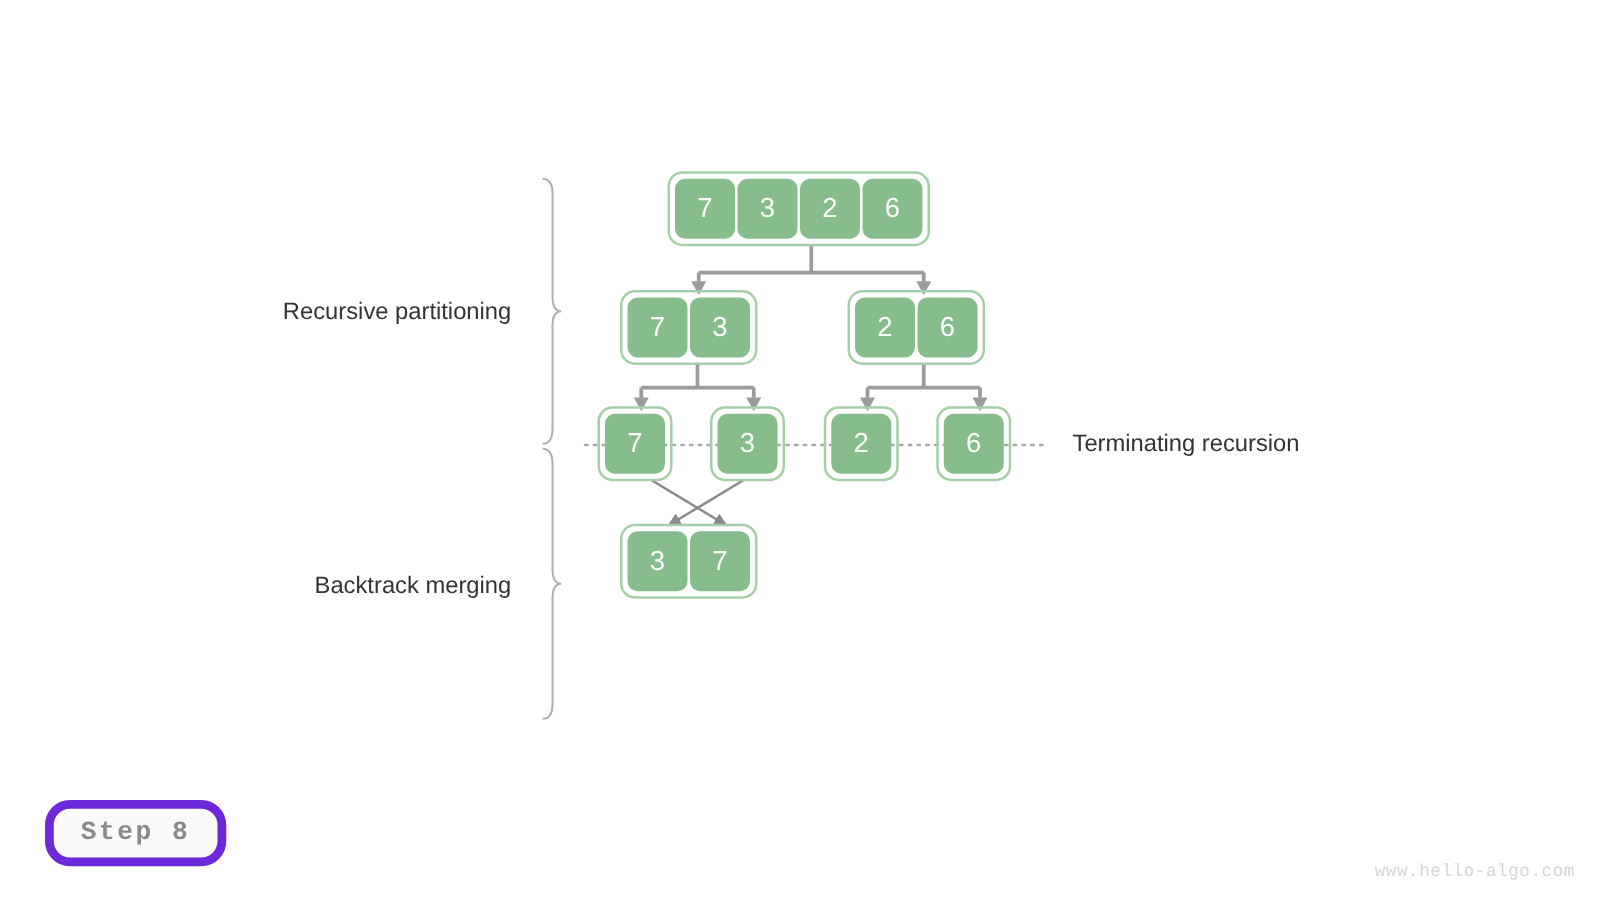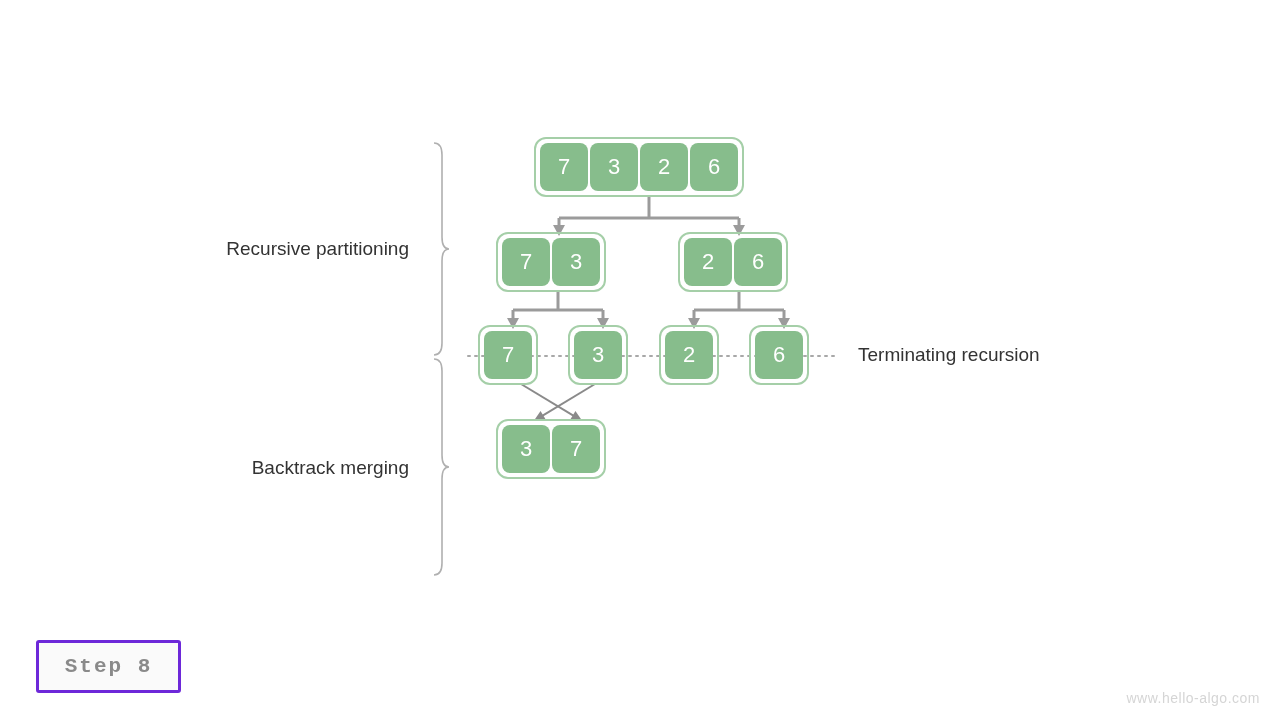--- a/index.html
+++ b/index.html
@@ -38,40 +38,40 @@
   }
   .phase-label-left {
     text-anchor: start;
   }
   .step-badge {
     position: absolute;
     left: 36px;
     top: 640px;
     width: 145px;
     height: 53px;
-    border: 3px solid #6d28d9;
-    border-radius: 3px;
+    border: 7px solid #6d28d9;
+    border-radius: 20px;
     background: #fafafa;
     display: flex;
     align-items: center;
     justify-content: center;
     box-sizing: border-box;
   }
   .step-badge-text {
     font-family: "Liberation Mono", monospace;
     font-size: 21px;
     letter-spacing: 2px;
     color: #8a8a8a;
     font-weight: bold;
   }
   .watermark {
     position: absolute;
     right: 20px;
     bottom: 14px;
-    font-family: Liberation Sans, sans-serif;
+    font-family: Liberation Mono, monospace;
     font-size: 14px;
     letter-spacing: 0.5px;
     color: #d5d5d5;
   }
 </style>
 </head>
 <body>
 
 <svg id="diagram" viewBox="0 0 1280 720">
   <g id="brackets-layer">

